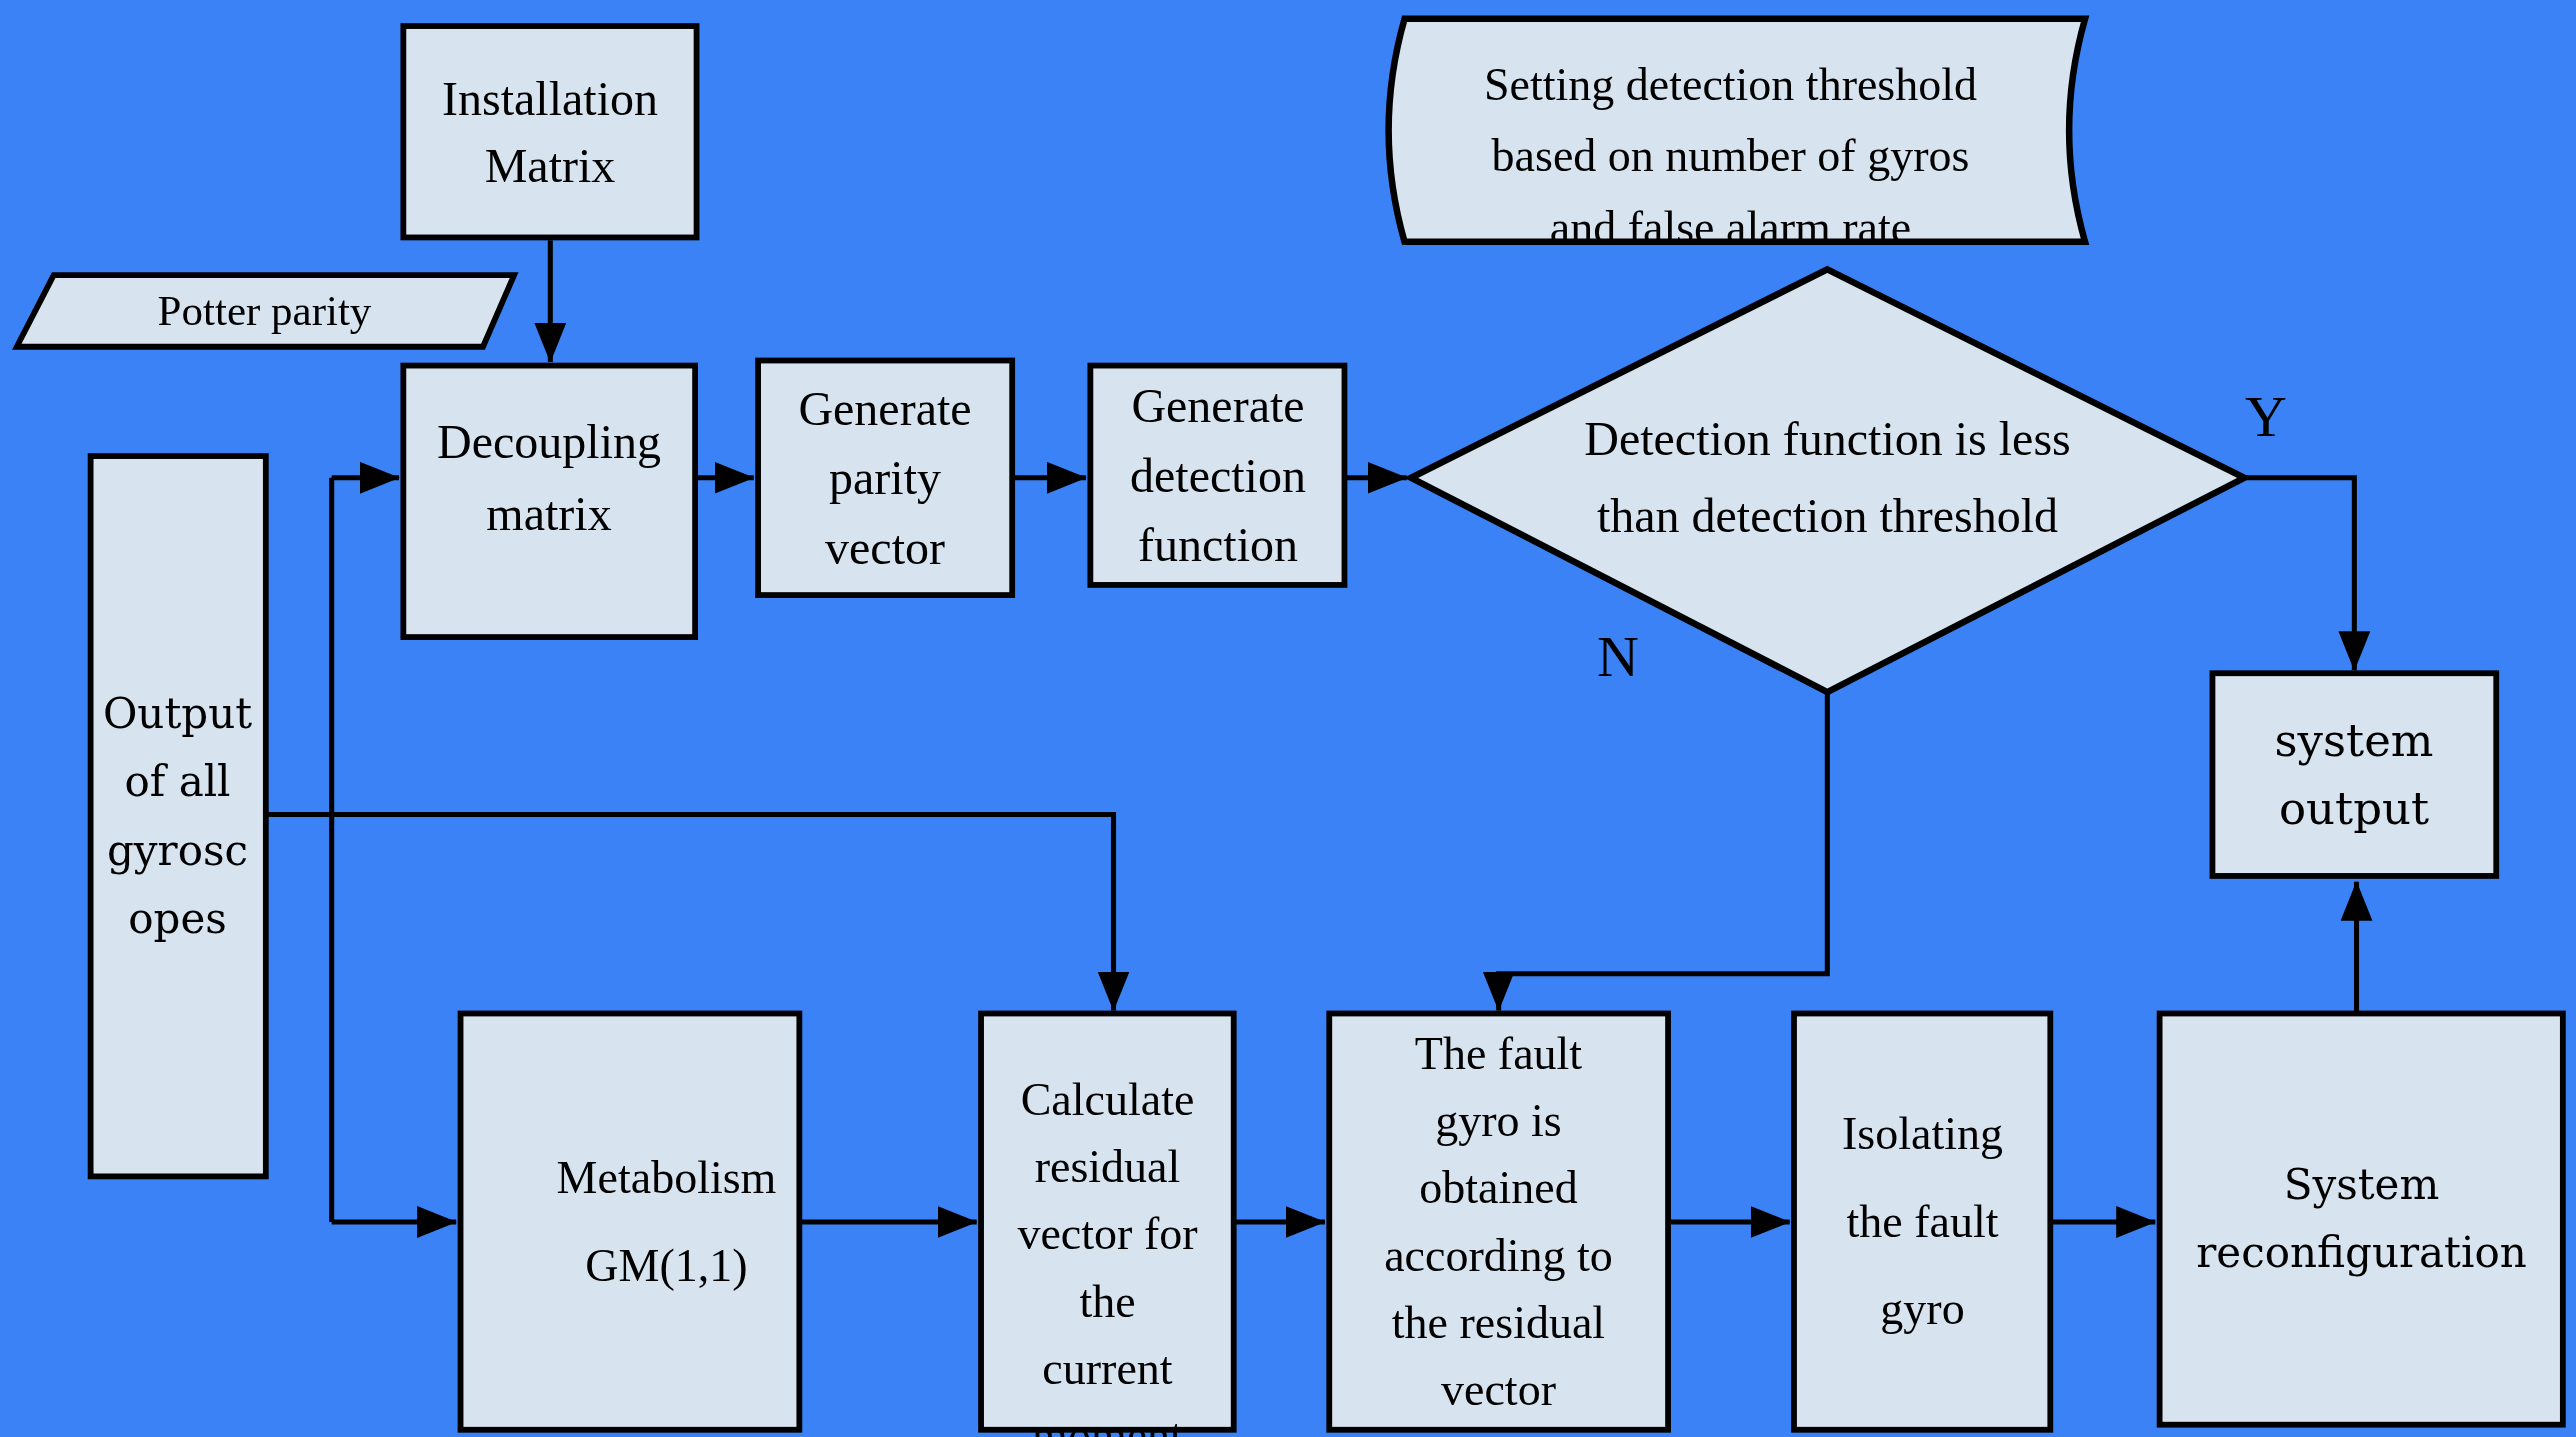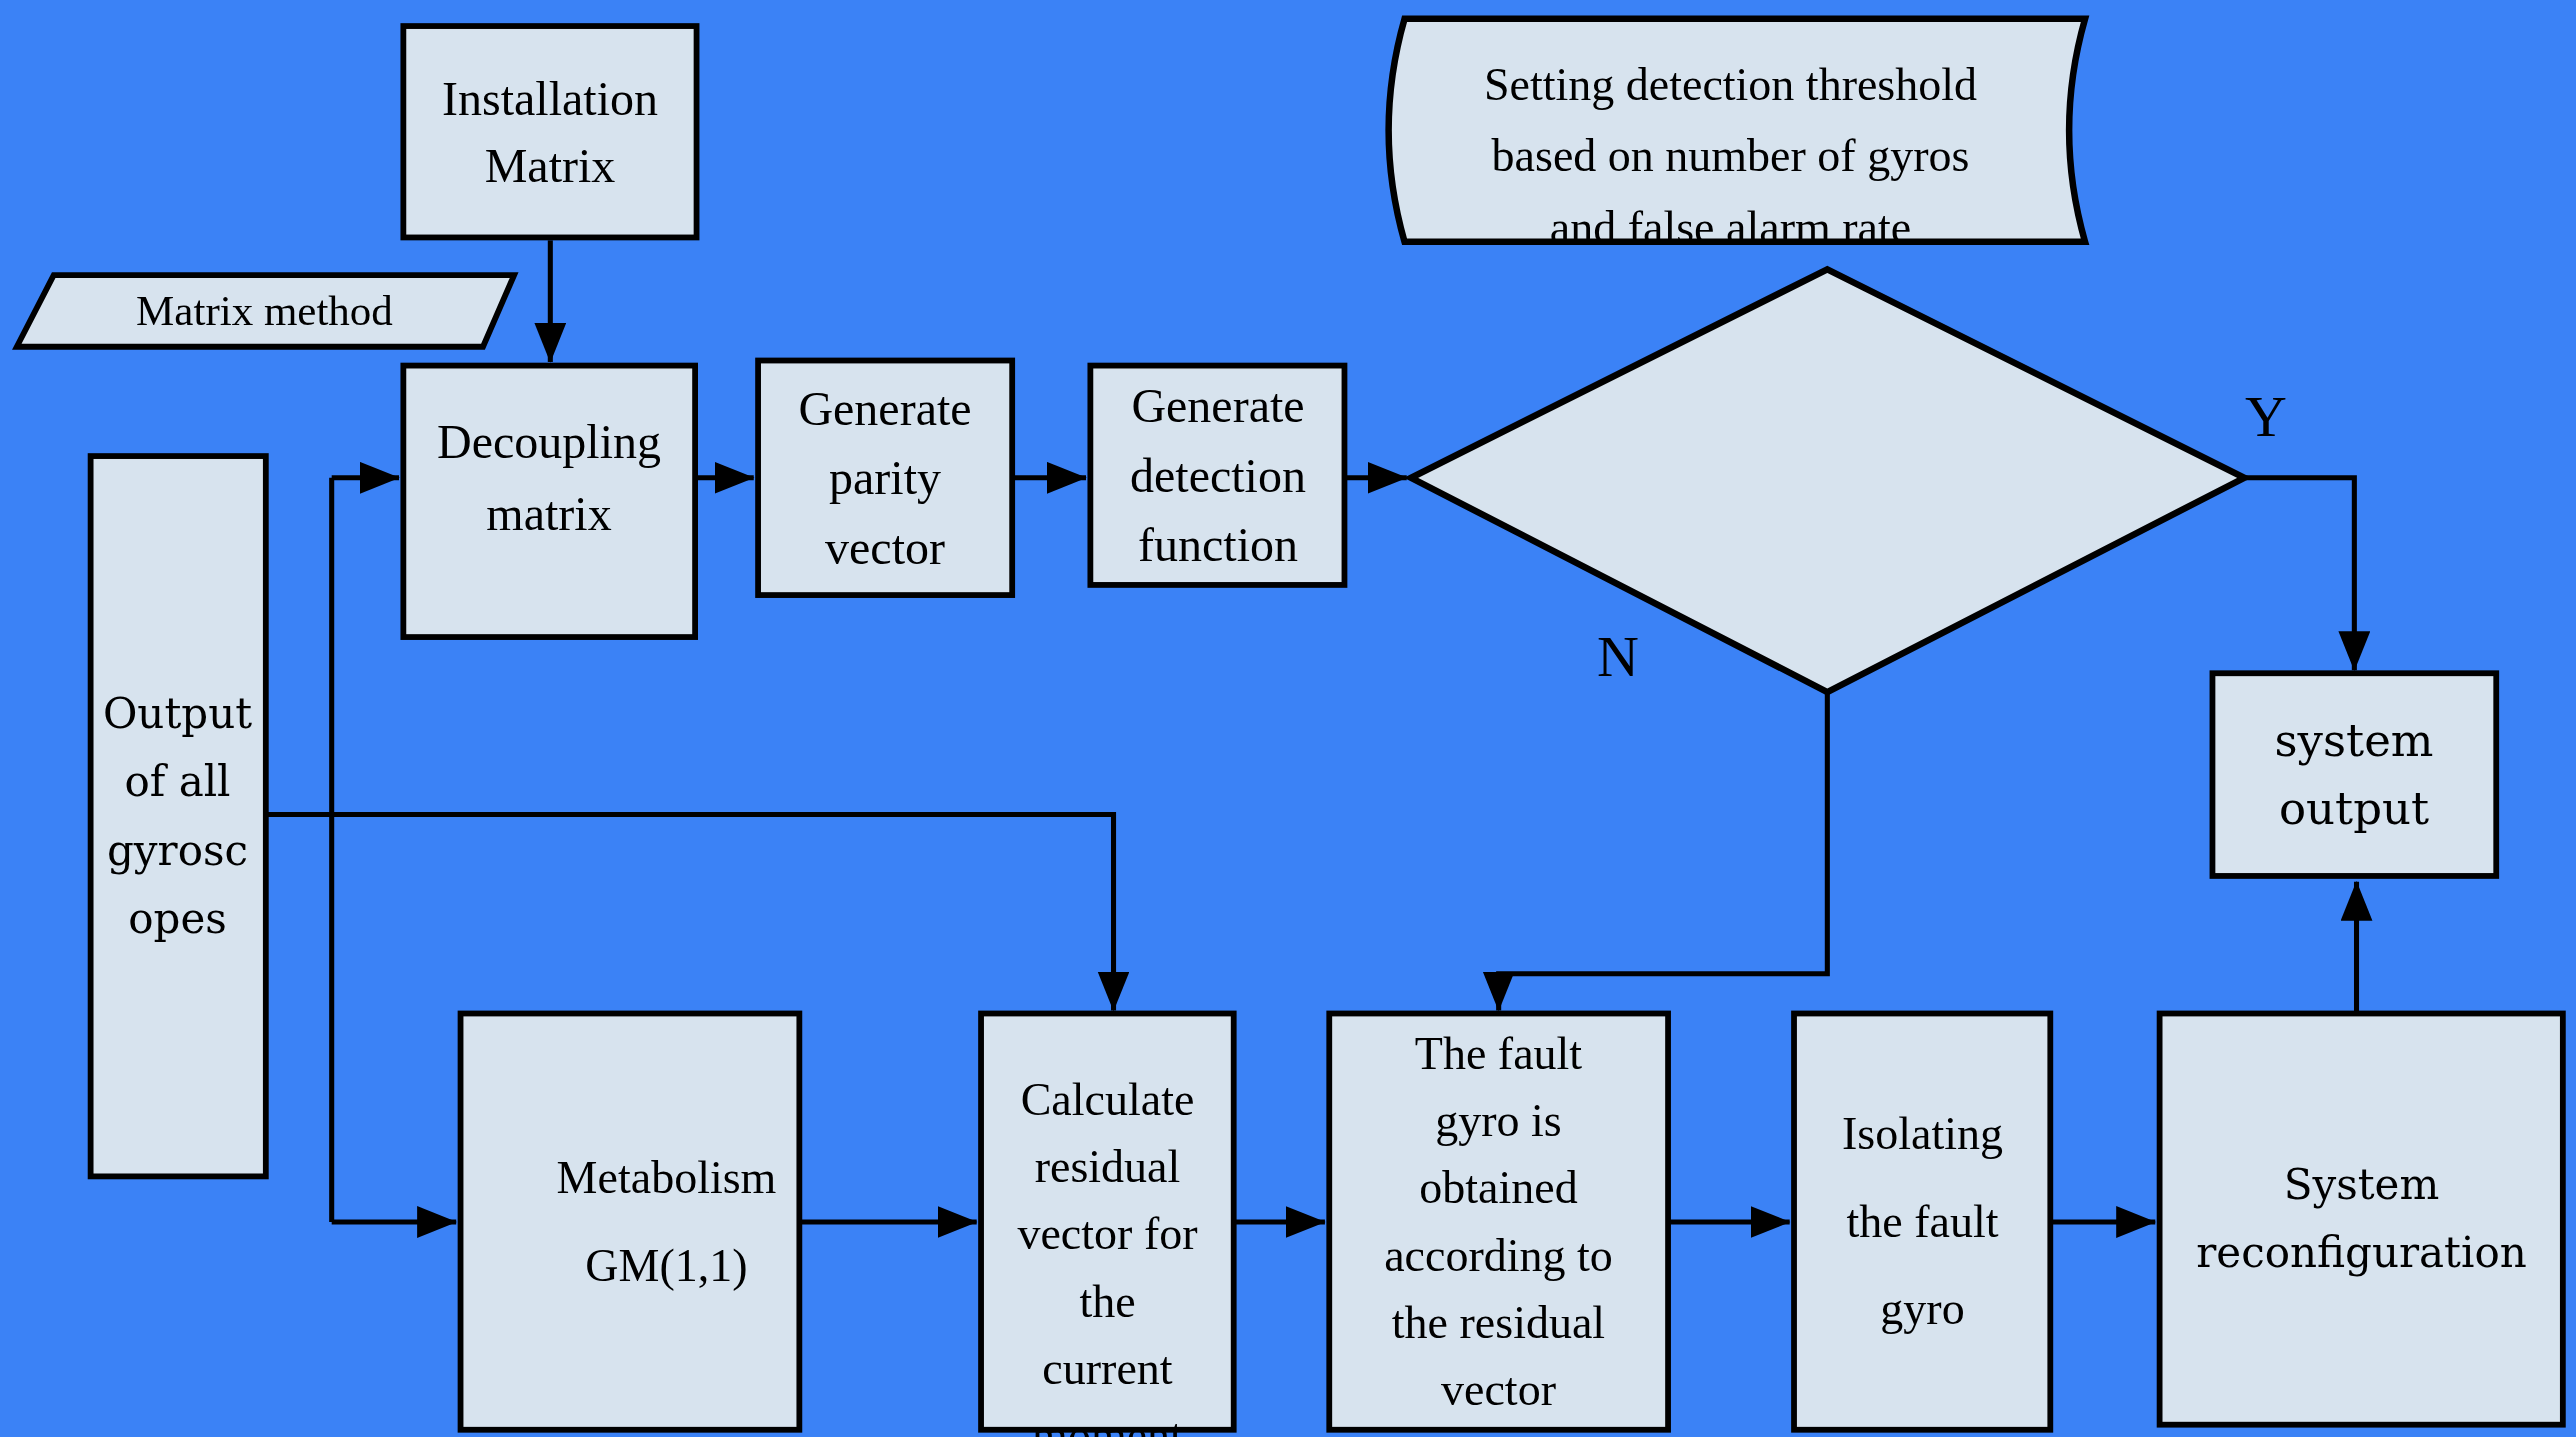--- a/index.html
+++ b/index.html
@@ -88,32 +88,34 @@
       <rect class="shape" x="1355" y="1400" width="349" height="575"></rect>
       <rect class="shape" x="1836" y="1400" width="468" height="575"></rect>
       <rect class="shape" x="2478" y="1400" width="354" height="575"></rect>
       <rect class="shape" x="2983" y="1400" width="557" height="568"></rect>
       <rect class="shape" x="3056" y="930" width="392" height="280"></rect>
     </g>
   </svg>
 
   <div class="label l-installation">Installation
 Matrix</div>
-  <div class="label l-potter">Matrix method</div>
+  <div class="label l-potter">Potter parity</div>
   <div class="label l-decoupling">Decoupling
 matrix</div>
   <div class="label l-parity">Generate
 parity
 vector</div>
   <div class="label l-detection">Generate
 detection
 function</div>
   <div class="label l-card">Setting detection threshold
 based on number of gyros
 and false alarm rate</div>
+  <div class="label l-diamond">Detection function is less
+than detection threshold</div>
   <div class="label l-ylabel">Y</div>
   <div class="label l-nlabel">N</div>
   <div class="label wide l-gyroout">Output
 of all
 gyrosc
 opes</div>
   <div class="label l-metabolism">Metabolism
 GM(1,1)</div>
   <div class="label l-calc">Calculate
 residual

